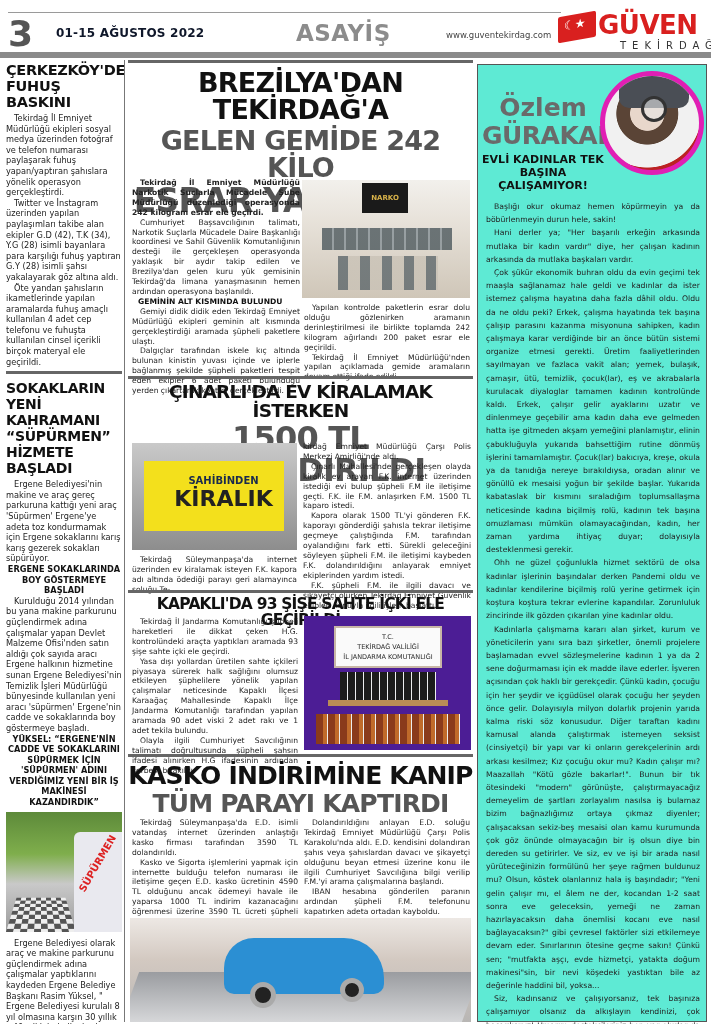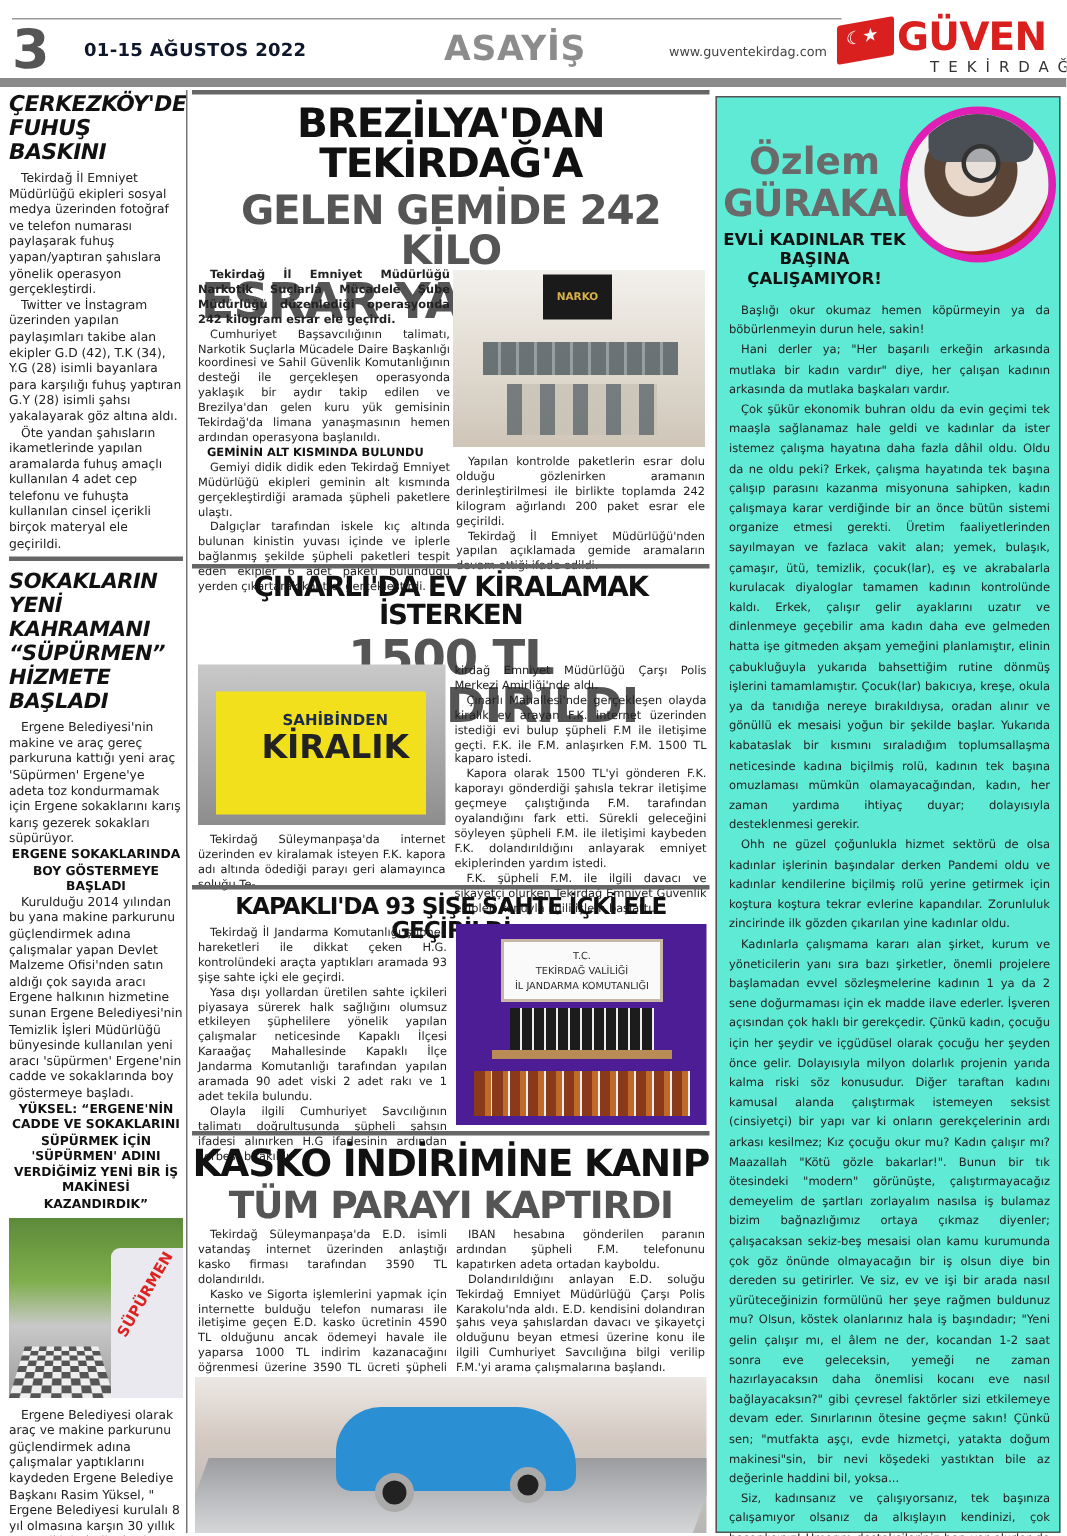--- a/index.html
+++ b/index.html
@@ -19,21 +19,21 @@
   .logo .brand { position: absolute; left: 40px; top: 0; font-size: 26px; font-weight: bold; color: #d9201f; letter-spacing: -0.5px; }
   .logo .sub { position: absolute; left: 62px; top: 30px; font-size: 10px; color: #333; letter-spacing: 6px; }
   .header-rule { position: absolute; left: 0; top: 52px; width: 711px; height: 6px; background: #8a8a8a; }
 
   
   .col-left { position: absolute; left: 6px; top: 62px; width: 116px; }
   .col-divider-1 { position: absolute; left: 124px; top: 60px; width: 1px; height: 962px; background: #777; }
   .col-mid { position: absolute; left: 128px; top: 60px; width: 345px; }
   .col-right { position: absolute; left: 477px; top: 64px; width: 230px; height: 958px; background: #5eead4; border: 1px solid #555; }
 
-  .l-head { font-weight: bold; font-size: 15.5px; line-height: 16px; color: #111; letter-spacing: -0.3px; font-style: italic; }
+  .l-head { font-weight: bold; font-size: 15.5px; line-height: 16px; color: #111; letter-spacing: -0.3px; }
   .l-body { font-size: 8.2px; line-height: 10.6px; color: #222; }
   .l-body p { text-indent: 8px; }
   .l-sub { font-weight: bold; font-size: 8.2px; line-height: 10.6px; text-align: center; color: #111; }
   .l-rule { height: 3px; background: #666; margin: 4px 0 6px; }
 
   .mid-rule { height: 3px; background: #666; }
   .big-h { font-weight: bold; text-align: center; line-height: 1; letter-spacing: -0.8px; }
   .dark { color: #111; }
   .gray { color: #555; }
   .m-body { font-size: 7.6px; line-height: 9.9px; color: #222; text-align: justify; }
@@ -124,21 +124,21 @@
     <p>Tekirdağ İl Emniyet Müdürlüğü'nden yapılan açıklamada gemide aramaların devam ettiği ifade edildi.</p>
   </div>
 
   <div style="position:absolute;left:0;top:316px;width:345px;">
     <div class="mid-rule"></div>
     <div class="big-h dark" style="font-size:18.5px;margin-top:4px;">ÇINARLI'DA EV KİRALAMAK İSTERKEN</div>
     <div class="big-h gray" style="font-size:32px;margin-top:2px;">1500 TL DOLANDIRILDI</div>
   </div>
 
   <div style="position:absolute;left:4px;top:383px;width:165px;height:107px;background:linear-gradient(180deg,#c9c9c9 0%,#8d8d8d 100%);overflow:hidden;">
-    <div style="position:absolute;left:12px;top:18px;width:140px;height:82px;background:#f3e01c;padding-left:19px;">
+    <div style="position:absolute;left:12px;top:18px;width:140px;height:70px;background:#f3e01c;padding-left:19px;">
       <div style="text-align:center;font-weight:bold;font-size:10px;color:#1a2b4d;margin-top:14px;">SAHİBİNDEN</div>
       <div style="text-align:center;font-weight:bold;font-size:22px;color:#222;">KİRALIK</div>
     </div>
   </div>
 
   <div class="m-body" style="position:absolute;left:4px;top:495px;width:165px;">
     <p>Tekirdağ Süleymanpaşa'da internet üzerinden ev kiralamak isteyen F.K. kapora adı altında ödediği parayı geri alamayınca soluğu Te-</p>
   </div>
   <div class="m-body" style="position:absolute;left:175px;top:382px;width:168px;">
     <p style="text-indent:0;">kirdağ Emniyet Müdürlüğü Çarşı Polis Merkezi Amirliği'nde aldı.</p>
@@ -171,22 +171,22 @@
     <div class="mid-rule"></div>
     <div class="big-h dark" style="font-size:25px;margin-top:6px;">KASKO İNDİRİMİNE KANIP</div>
     <div class="big-h gray" style="font-size:25px;margin-top:3px;">TÜM PARAYI KAPTIRDI</div>
   </div>
   <div class="m-body" style="position:absolute;left:4px;top:758px;width:166px;">
     <p>Tekirdağ Süleymanpaşa'da E.D. isimli vatandaş internet üzerinden anlaştığı kasko firması tarafından 3590 TL dolandırıldı.</p>
     <p>Kasko ve Sigorta işlemlerini yapmak için internette bulduğu telefon numarası ile iletişime geçen E.D. kasko ücretinin 4590 TL olduğunu ancak ödemeyi havale ile yaparsa 1000 TL indirim kazanacağını öğrenmesi üzerine 3590 TL ücreti şüpheli F.M.'nin hesabına yatırdı.</p>
     <div class="m-sub" style="padding-left:6px;">TELEFONU KAPATIP ORTADAN KAYBOLDU</div>
   </div>
   <div class="m-body" style="position:absolute;left:176px;top:758px;width:166px;">
+    <p>Dolandırıldığını anlayan E.D. soluğu Tekirdağ Emniyet Müdürlüğü Çarşı Polis Karakolu'nda aldı. E.D. kendisini dolandıran şahıs veya şahıslardan davacı ve şikayetçi olduğunu beyan etmesi üzerine konu ile ilgili Cumhuriyet Savcılığına bilgi verilip F.M.'yi arama çalışmalarına başlandı.</p>
     <p>IBAN hesabına gönderilen paranın ardından şüpheli F.M. telefonunu kapatırken adeta ortadan kayboldu.</p>
-    <p>Dolandırıldığını anlayan E.D. soluğu Tekirdağ Emniyet Müdürlüğü Çarşı Polis Karakolu'nda aldı. E.D. kendisini dolandıran şahıs veya şahıslardan davacı ve şikayetçi olduğunu beyan etmesi üzerine konu ile ilgili Cumhuriyet Savcılığına bilgi verilip F.M.'yi arama çalışmalarına başlandı.</p>
   </div>
   <div style="position:absolute;left:2px;top:858px;width:341px;height:104px;background:linear-gradient(180deg,#ede8e4 0%,#d3c9c1 40%,#b8b6b4 100%);overflow:hidden;">
     <div style="position:absolute;left:0;bottom:0;width:341px;height:50px;background:linear-gradient(180deg,#9a9ca0,#d6d7d9);transform:skewX(-20deg);"></div>
     <div style="position:absolute;left:94px;top:20px;width:160px;height:56px;background:#2b8fd3;border-radius:30px 40px 10px 10px;"></div>
     <div style="position:absolute;left:120px;top:64px;width:26px;height:26px;border-radius:50%;background:#222;border:5px solid #aaa;"></div>
     <div style="position:absolute;left:210px;top:60px;width:24px;height:24px;border-radius:50%;background:#222;border:5px solid #aaa;"></div>
   </div>
 </div>
 
 <div class="col-right">

